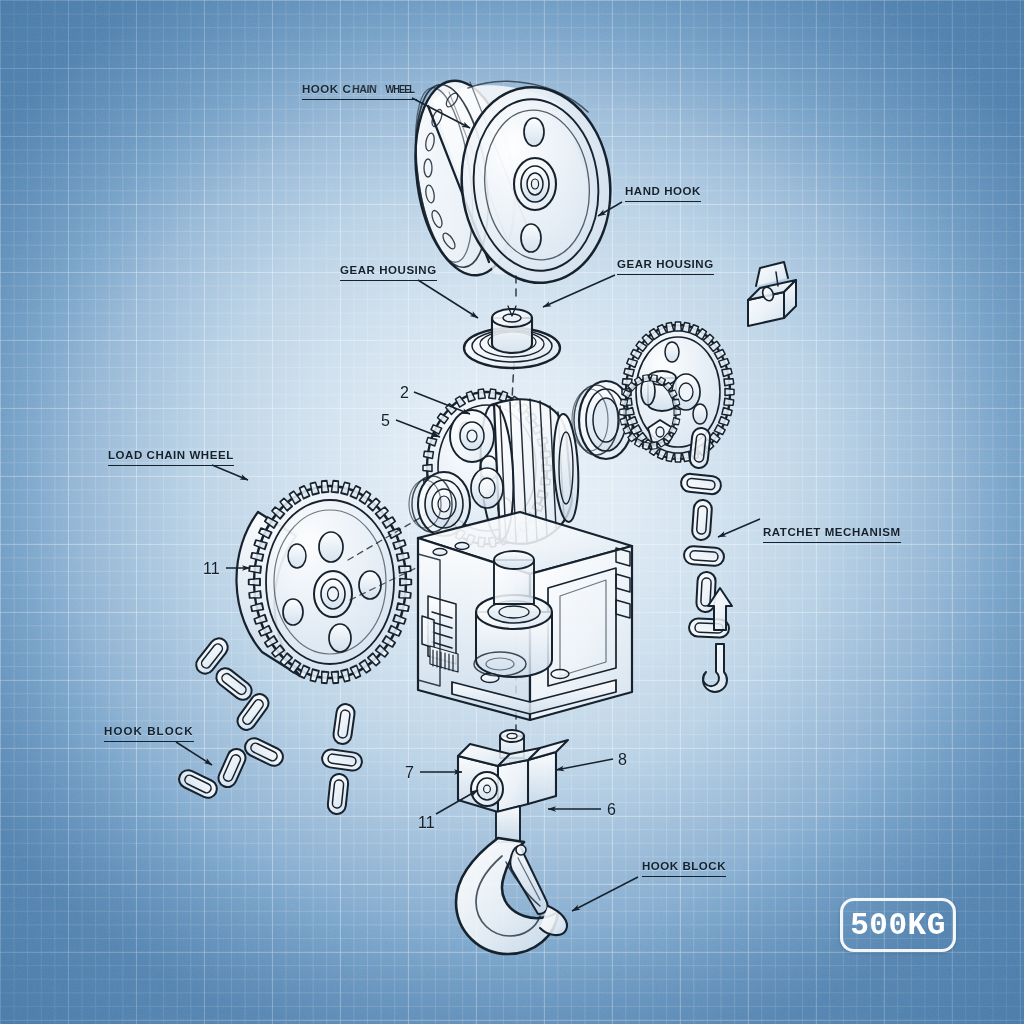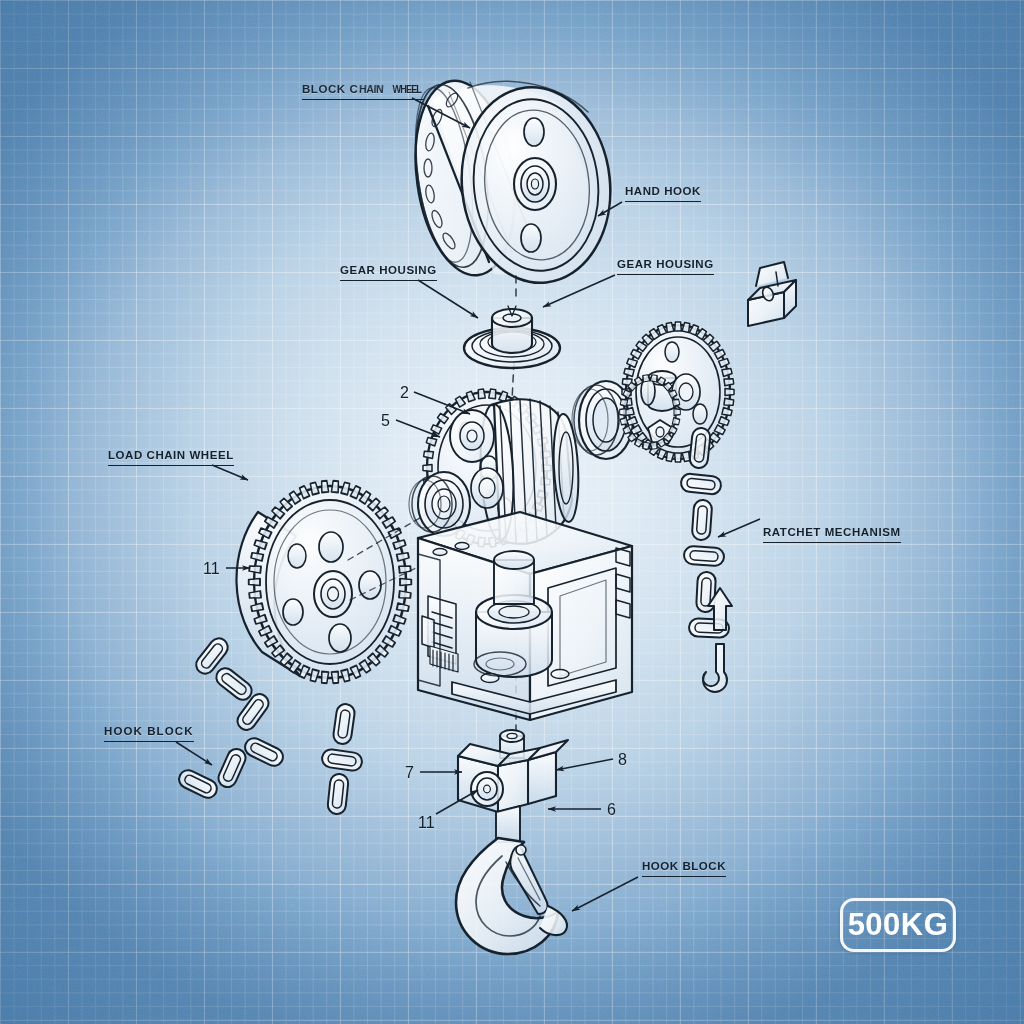--- a/index.html
+++ b/index.html
@@ -99,21 +99,21 @@
     text-shadow:0 1px 0 rgba(255,255,255,.3);
   }
 
   
   .badge{
     position:absolute;
     display:flex;align-items:center;justify-content:center;
     border:3px solid rgba(255,255,255,.92);
     border-radius:14px;
     color:#ffffff;
-    font-family:Liberation Sans, sans-serif;
+    font-family:Liberation Mono, monospace;
     font-weight:700;
     letter-spacing:.5px;
     box-shadow:0 1px 3px rgba(20,40,60,.25);
   }
 </style>
 </head>
 <body>
 
 <div id="sheet">
 
@@ -654,21 +654,21 @@
         <path d="M396,420 L440,437" marker-end="url(#ah)"></path>
         <path d="M226,568 L250,568" marker-end="url(#ah)"></path>
         <path d="M420,772 L462,772" marker-end="url(#ah)"></path>
         <path d="M613,759 L556,770" marker-end="url(#ah)"></path>
         <path d="M601,809 L548,809" marker-end="url(#ah)"></path>
         <path d="M436,814 L478,790" marker-end="url(#ah)"></path>
       </g>
   </svg>
 
   <div class="lbl glitch" style="left:302px;top:84px">
-    <span>BLOCK C</span><span class="g2">HAIN</span> <span class="g3">WHEEL</span>
+    <span>HOOK C</span><span class="g2">HAIN</span> <span class="g3">WHEEL</span>
   </div>
 
   <div class="lbl" style="left:625px;top:186px">HAND HOOK</div>
 
   <div class="lbl" style="left:340px;top:265px">GEAR HOUSING</div>
 
   <div class="lbl" style="left:617px;top:259px">GEAR HOUSING</div>
 
   <div class="lbl" style="left:108px;top:450px">LOAD CHAIN WHEEL</div>
 

